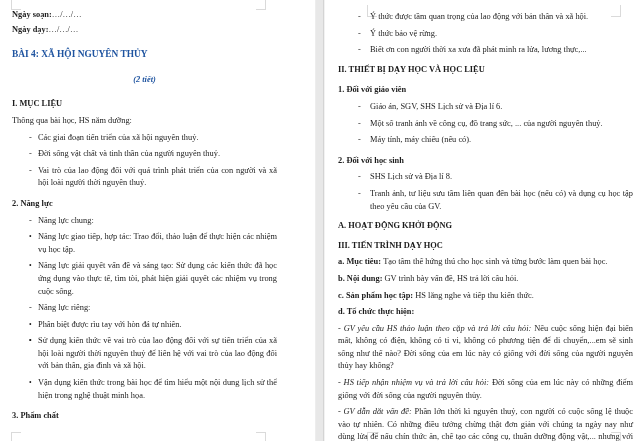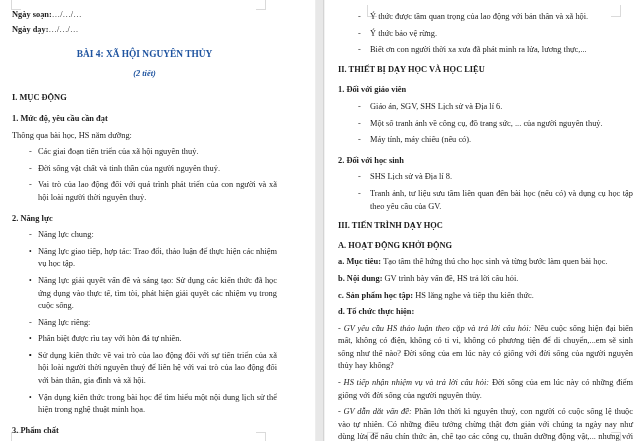--- a/index.html
+++ b/index.html
@@ -14,22 +14,22 @@
   .page-left{left:0;width:315px;}
   .page-gap{position:absolute;left:315px;top:0;width:9px;height:441px;background:#e8e8e8;border-right:1px solid #d4d4d4;border-left:1px solid #ededed;box-sizing:border-box;}
   .page-right{left:325px;width:315px;}
 
   .content{position:relative;box-sizing:border-box;font-size:8.4px;line-height:12.6px;}
   .page-left .content{padding:7px 38px 0 12px;}
   .page-right .content{padding:7px 7px 0 13px;}
 
   .blk{margin:4px 0;text-align:justify;}
   .meta{text-align:left;margin:2px 0;}
-  .title{text-align:center;color:#1f54a0;font-size:9.4px;margin:12px 0 0 0;}
-  .subtitle{text-align:center;color:#1f54a0;margin:7px 0 12px 0;}
+  .title{color:#1f54a0;font-size:9.4px;margin:12px 0 0 0;}
+  .subtitle{text-align:center;color:#1f54a0;margin:13px 0 12px 0;}
   .h1{text-align:left;margin-top:7px;}
   .h2{text-align:left;margin-top:8px;}
   .dash,.dot{padding-left:26px;position:relative;}
   .page-right .dash,.page-right .dot{padding-left:32px;}
   .bullet{position:absolute;left:17px;top:0;}
   .page-right .bullet{left:20px;}
   .dot .bullet{font-size:7.5px;}
   .rb{font-weight:bold;}
   .ri{font-style:italic;}
   .rbi{font-weight:bold;font-style:italic;}
@@ -48,22 +48,21 @@
   <div class="page page-left">
     <div class="crop tl" style="left:11px;top:-2px;"></div>
     <div class="crop tr" style="left:256px;top:-2px;"></div>
     <div class="crop bl" style="left:11px;top:432px;"></div>
     <div class="crop br" style="left:256px;top:432px;"></div>
     <div class="content">
         <div class="blk meta"><span class="rb">Ngày soạn:</span><span class="r">…/…/…</span></div>
         <div class="blk meta"><span class="rb">Ngày dạy:</span><span class="r">…/…/…</span></div>
         <div class="blk title"><span class="rb">BÀI 4: XÃ HỘI NGUYÊN THỦY</span></div>
         <div class="blk subtitle"><span class="rbi">(2 tiết)</span></div>
-        <div class="blk h1"><span class="rb">I. MỤC ĐỘNG</span></div>
-        <div class="blk h2"><span class="rb">1. Mức độ, yêu cầu cần đạt</span></div>
+        <div class="blk h1"><span class="rb">I. MỤC LIỆU</span></div>
         <div class="blk p"><span class="r">Thông qua bài học, HS nắm dưỡng:</span></div>
         <div class="blk dash"><span class="bullet">-</span><span class="r">Các giai đoạn tiến triển của xã hội nguyên thuỷ.</span></div>
         <div class="blk dash"><span class="bullet">-</span><span class="r">Đời sống vật chất và tinh thần của người nguyên thuỷ.</span></div>
         <div class="blk dash"><span class="bullet">-</span><span class="r">Vai trò của lao động đối với quá trình phát triển của con người và xã hội loài người thời nguyên thuỷ.</span></div>
         <div class="blk h2"><span class="rb">2. Năng lực</span></div>
         <div class="blk dash"><span class="bullet">-</span><span class="r">Năng lực chung:</span></div>
         <div class="blk dot"><span class="bullet">•</span><span class="r">Năng lực giao tiếp, hợp tác: Trao đổi, thảo luận để thực hiện các nhiệm vụ học tập.</span></div>
         <div class="blk dot"><span class="bullet">•</span><span class="r">Năng lực giải quyết vấn đề và sáng tạo: Sử dụng các kiến thức đã học ứng dụng vào thực tế, tìm tòi, phát hiện giải quyết các nhiệm vụ trong cuộc sống.</span></div>
         <div class="blk dash"><span class="bullet">-</span><span class="r">Năng lực riêng:</span></div>
         <div class="blk dot"><span class="bullet">•</span><span class="r">Phân biệt được rìu tay với hòn đá tự nhiên.</span></div>
@@ -86,22 +85,22 @@
         <div class="blk dash"><span class="bullet">-</span><span class="r">Ý thức bảo vệ rừng.</span></div>
         <div class="blk dash"><span class="bullet">-</span><span class="r">Biết ơn con người thời xa xưa đã phát minh ra lửa, lương thực,...</span></div>
         <div class="blk h1"><span class="rb">II. THIẾT BỊ DẠY HỌC VÀ HỌC LIỆU</span></div>
         <div class="blk h2"><span class="rb">1. Đối với giáo viên</span></div>
         <div class="blk dash"><span class="bullet">-</span><span class="r">Giáo án, SGV, SHS Lịch sử và Địa lí 6.</span></div>
         <div class="blk dash"><span class="bullet">-</span><span class="r">Một số tranh ảnh về công cụ, đồ trang sức, ... của người nguyên thuỷ.</span></div>
         <div class="blk dash"><span class="bullet">-</span><span class="r">Máy tính, máy chiếu (nếu có).</span></div>
         <div class="blk h2"><span class="rb">2. Đối với học sinh</span></div>
         <div class="blk dash"><span class="bullet">-</span><span class="r">SHS Lịch sử và Địa lí 8.</span></div>
         <div class="blk dash"><span class="bullet">-</span><span class="r">Tranh ảnh, tư liệu sưu tầm liên quan đến bài học (nếu có) và dụng cụ học tập theo yêu cầu của GV.</span></div>
+        <div class="blk h1"><span class="rb">A. HOẠT ĐỘNG KHỞI ĐỘNG</span></div>
         <div class="blk h1"><span class="rb">III. TIẾN TRÌNH DẠY HỌC</span></div>
-        <div class="blk h1"><span class="rb">A. HOẠT ĐỘNG KHỞI ĐỘNG</span></div>
         <div class="blk p"><span class="rb">a. Mục tiêu: </span><span class="r">Tạo tâm thế hứng thú cho học sinh và từng bước làm quen bài học.</span></div>
         <div class="blk p"><span class="rb">b. Nội dung: </span><span class="r">GV trình bày vấn đề, HS trả lời câu hỏi.</span></div>
         <div class="blk p"><span class="rb">c. Sản phẩm học tập: </span><span class="r">HS lắng nghe và tiếp thu kiến thức.</span></div>
         <div class="blk p"><span class="rb">d. Tổ chức thực hiện:</span></div>
         <div class="blk p"><span class="ri">- GV yêu cầu HS thảo luận theo cặp và trả lời câu hỏi: </span><span class="r">Nếu cuộc sống hiện đại biến mất, không có điện, không có ti vi, không có phương tiện để di chuyển,...em sẽ sinh sống như thế nào? Đời sống của em lúc này có giống với đời sống của người nguyên thủy hay không?</span></div>
         <div class="blk p"><span class="ri">- HS tiếp nhận nhiệm vụ và trả lời câu hỏi: </span><span class="r">Đời sống của em lúc này có những điểm  giống với đời sống của người nguyên thủy.</span></div>
         <div class="blk p"><span class="ri">- GV dẫn dắt vấn đề: </span><span class="r">Phần lớn thời kì nguyên thuỷ, con người có cuộc sống lệ thuộc vào tự nhiên.  Có những điều tưởng chừng thật đơn giản với chúng ta ngày nay như dùng lửa để nấu chín thức ăn, chế tạo các công cụ, thuần dưỡng động vật,... nhưng với người nguyên thu thực sự đó là những</span></div>
       </div>
   </div>
 

